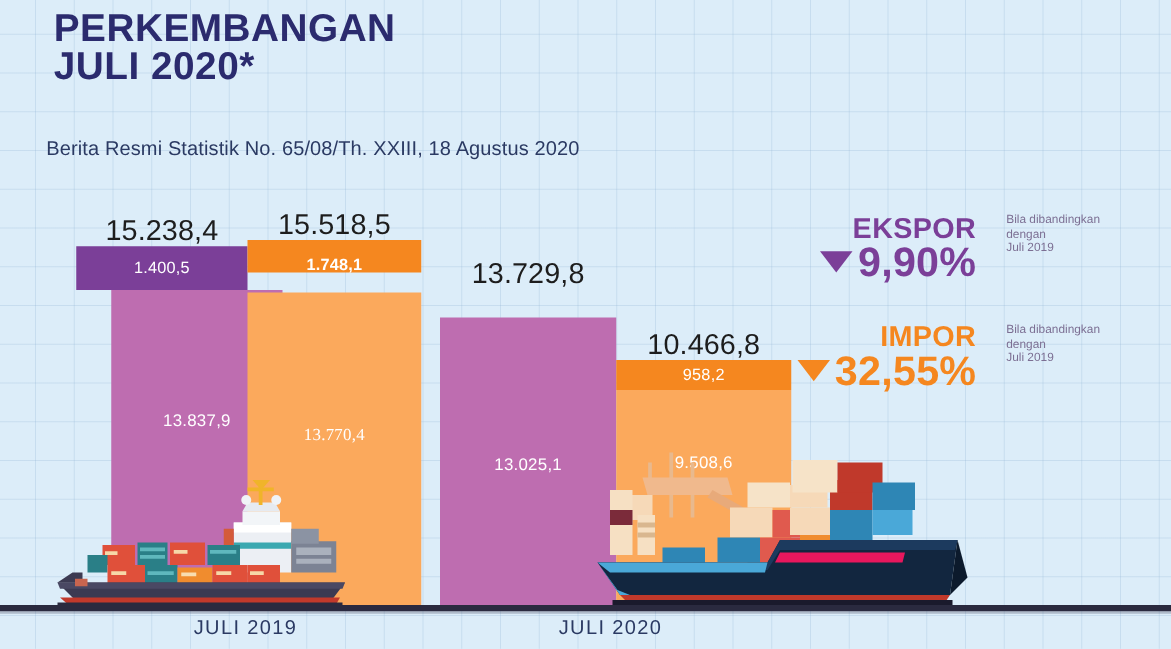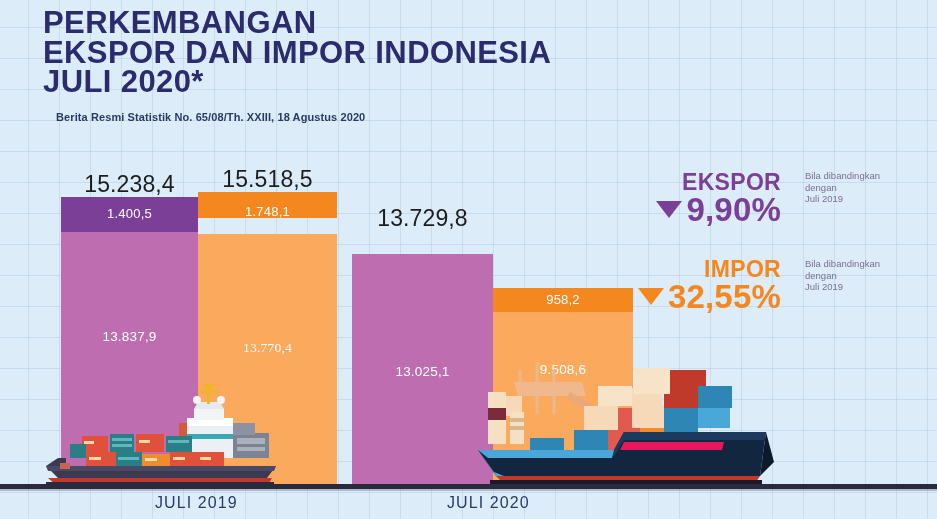--- a/index.html
+++ b/index.html
@@ -19,22 +19,22 @@
     background-position:-3px -4px;
   }
 
   
   #header { position:absolute; left:43px; top:8px; width:720px; }
   .title-line {
     font-size:31px; font-weight:bold; color:#2b2b6e;
     letter-spacing:.4px; line-height:29.5px; white-space:nowrap;
   }
   #subtitle {
-    position:absolute; left:56px; top:111px;
-    font-size:11px; color:#2b3a63; letter-spacing:.1px; white-space:nowrap;font-weight:bold;
+    position:absolute; left:37px; top:111px;
+    font-size:16px; color:#2b3a63; letter-spacing:.1px; white-space:nowrap;
   }
 
   
   #chart { position:absolute; left:0; top:0; width:937px; height:519px; }
   .bar { position:absolute; bottom:0; }
   .seg { position:absolute; width:100%; }
   .seg-label {
     position:absolute; left:0; width:100%; text-align:center;
     color:#ffffff; font-size:13px; letter-spacing:.2px;
   }
@@ -92,54 +92,54 @@
   
   .ship { position:absolute; }
 </style>
 </head>
 <body>
 
 <div id="stage">
 
   <div id="header">
     <div class="title-line">PERKEMBANGAN</div>
-    <div class="title-line">EKSPOR DAN IMPOR INDONESIA</div>
     <div class="title-line">JULI 2020*</div>
   </div>
   <div id="subtitle">Berita Resmi Statistik No. 65/08/Th. XXIII, 18 Agustus 2020</div>
 
   <div id="chart">
 
     <div class="total-label" style="left:61px; top:171px; width:137px;">15.238,4</div>
     <div class="bar" style="left:61px; width:137px; height:287px; top:197px;">
       <div class="seg" style="top:0; height:35px; background:#7b3f98;">
         <div class="seg-label" style="top:9px;">1.400,5</div>
       </div>
-      <div class="seg" style="top:35px; height:252px; background:#be6db0;">
+      <div class="seg" style="top:35px; height:252px; background:#be6db0;margin-left:28px;">
         <div class="seg-label big" style="top:97px;">13.837,9</div>
       </div>
     </div>
 
     <div class="total-label" style="left:198px; top:166px; width:139px;">15.518,5</div>
     <div class="bar" style="left:198px; width:139px; height:292px; top:192px;">
-      <div class="seg" style="top:0; height:26px; background:#f5871f;">
+      <div class="seg" style="top:0; height:26px; background:#f5871f;font-weight:bold;">
         <div class="seg-label" style="top:12px;">1.748,1</div>
       </div>
       <div class="seg" style="top:42px; height:250px; background:#fba95c;">
         <div class="seg-label big" style="top:106px;font-family:Liberation Serif, serif;">13.770,4</div>
       </div>
     </div>
 
     <div class="total-label" style="left:352px; top:205px; width:141px;">13.729,8</div>
     <div class="bar" style="left:352px; width:141px; height:253px; top:231px;">
       <div class="seg" style="top:23px; height:230px; background:#be6db0;">
         <div class="seg-label big" style="top:110px;">13.025,1</div>
       </div>
     </div>
 
+    <div class="total-label" style="left:493px; top:262px; width:140px;">10.466,8</div>
     <div class="bar" style="left:493px; width:140px; height:196px; top:288px;">
       <div class="seg" style="top:0; height:24px; background:#f5871f;">
         <div class="seg-label" style="top:4px;">958,2</div>
       </div>
       <div class="seg" style="top:24px; height:172px; background:#fba95c;">
         <div class="seg-label big" style="top:50px;">9.508,6</div>
       </div>
     </div>
 
     <svg class="ship" style="left:24px; top:378px;" width="268" height="108" viewBox="0 0 268 108">

